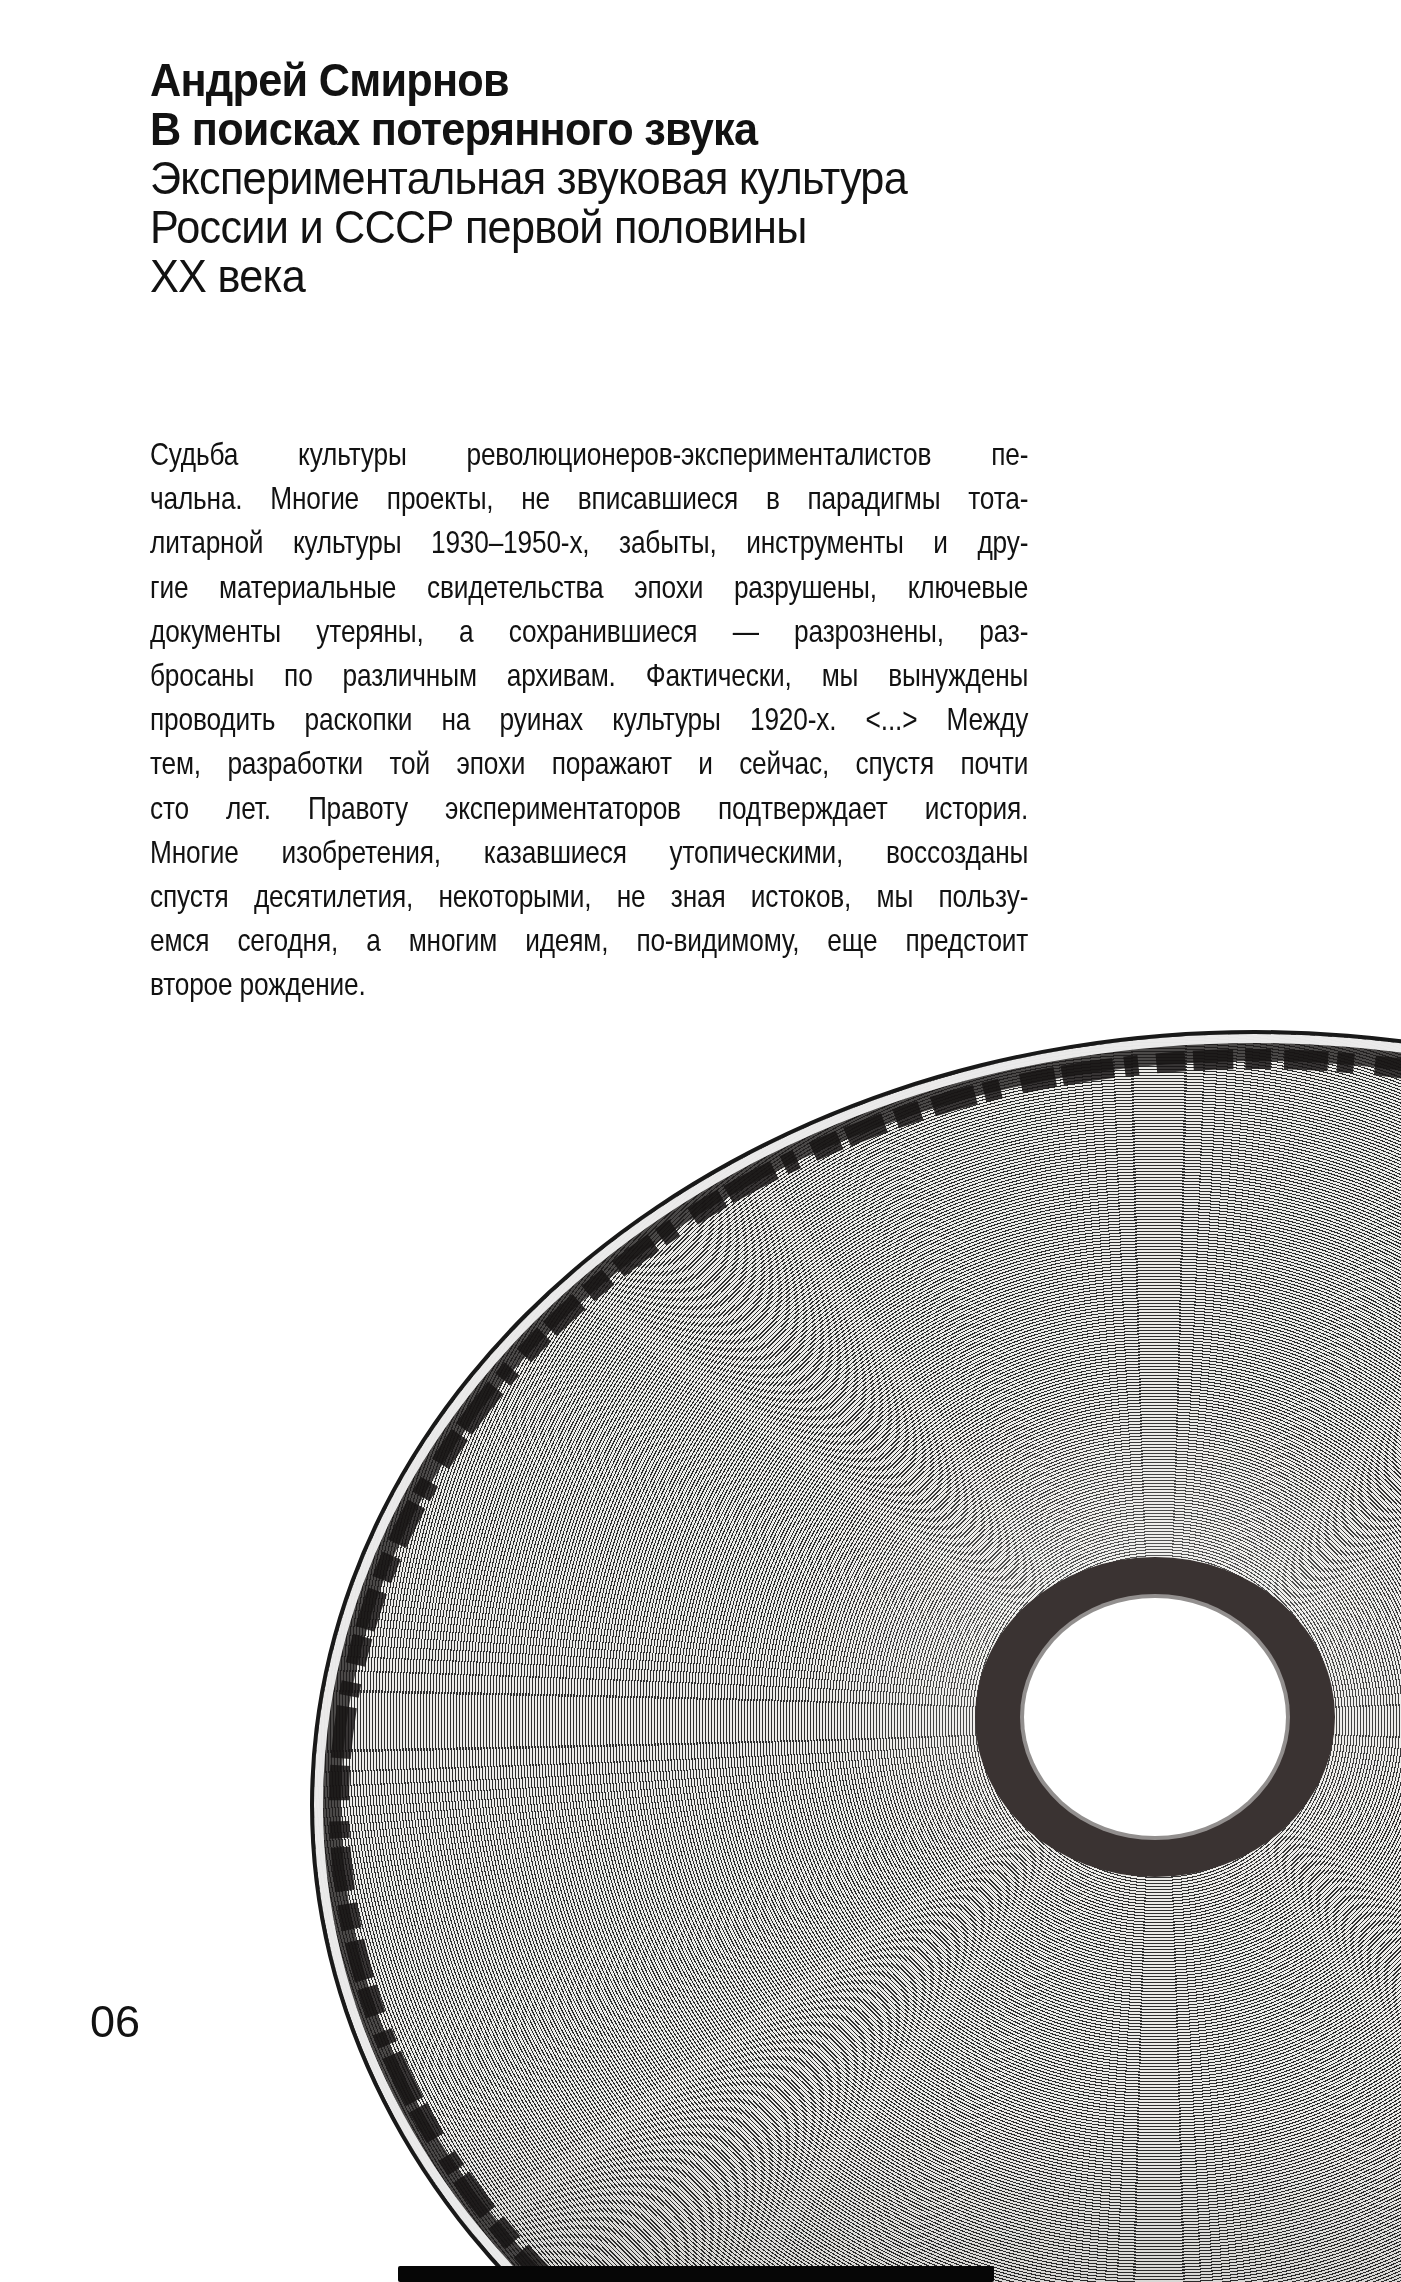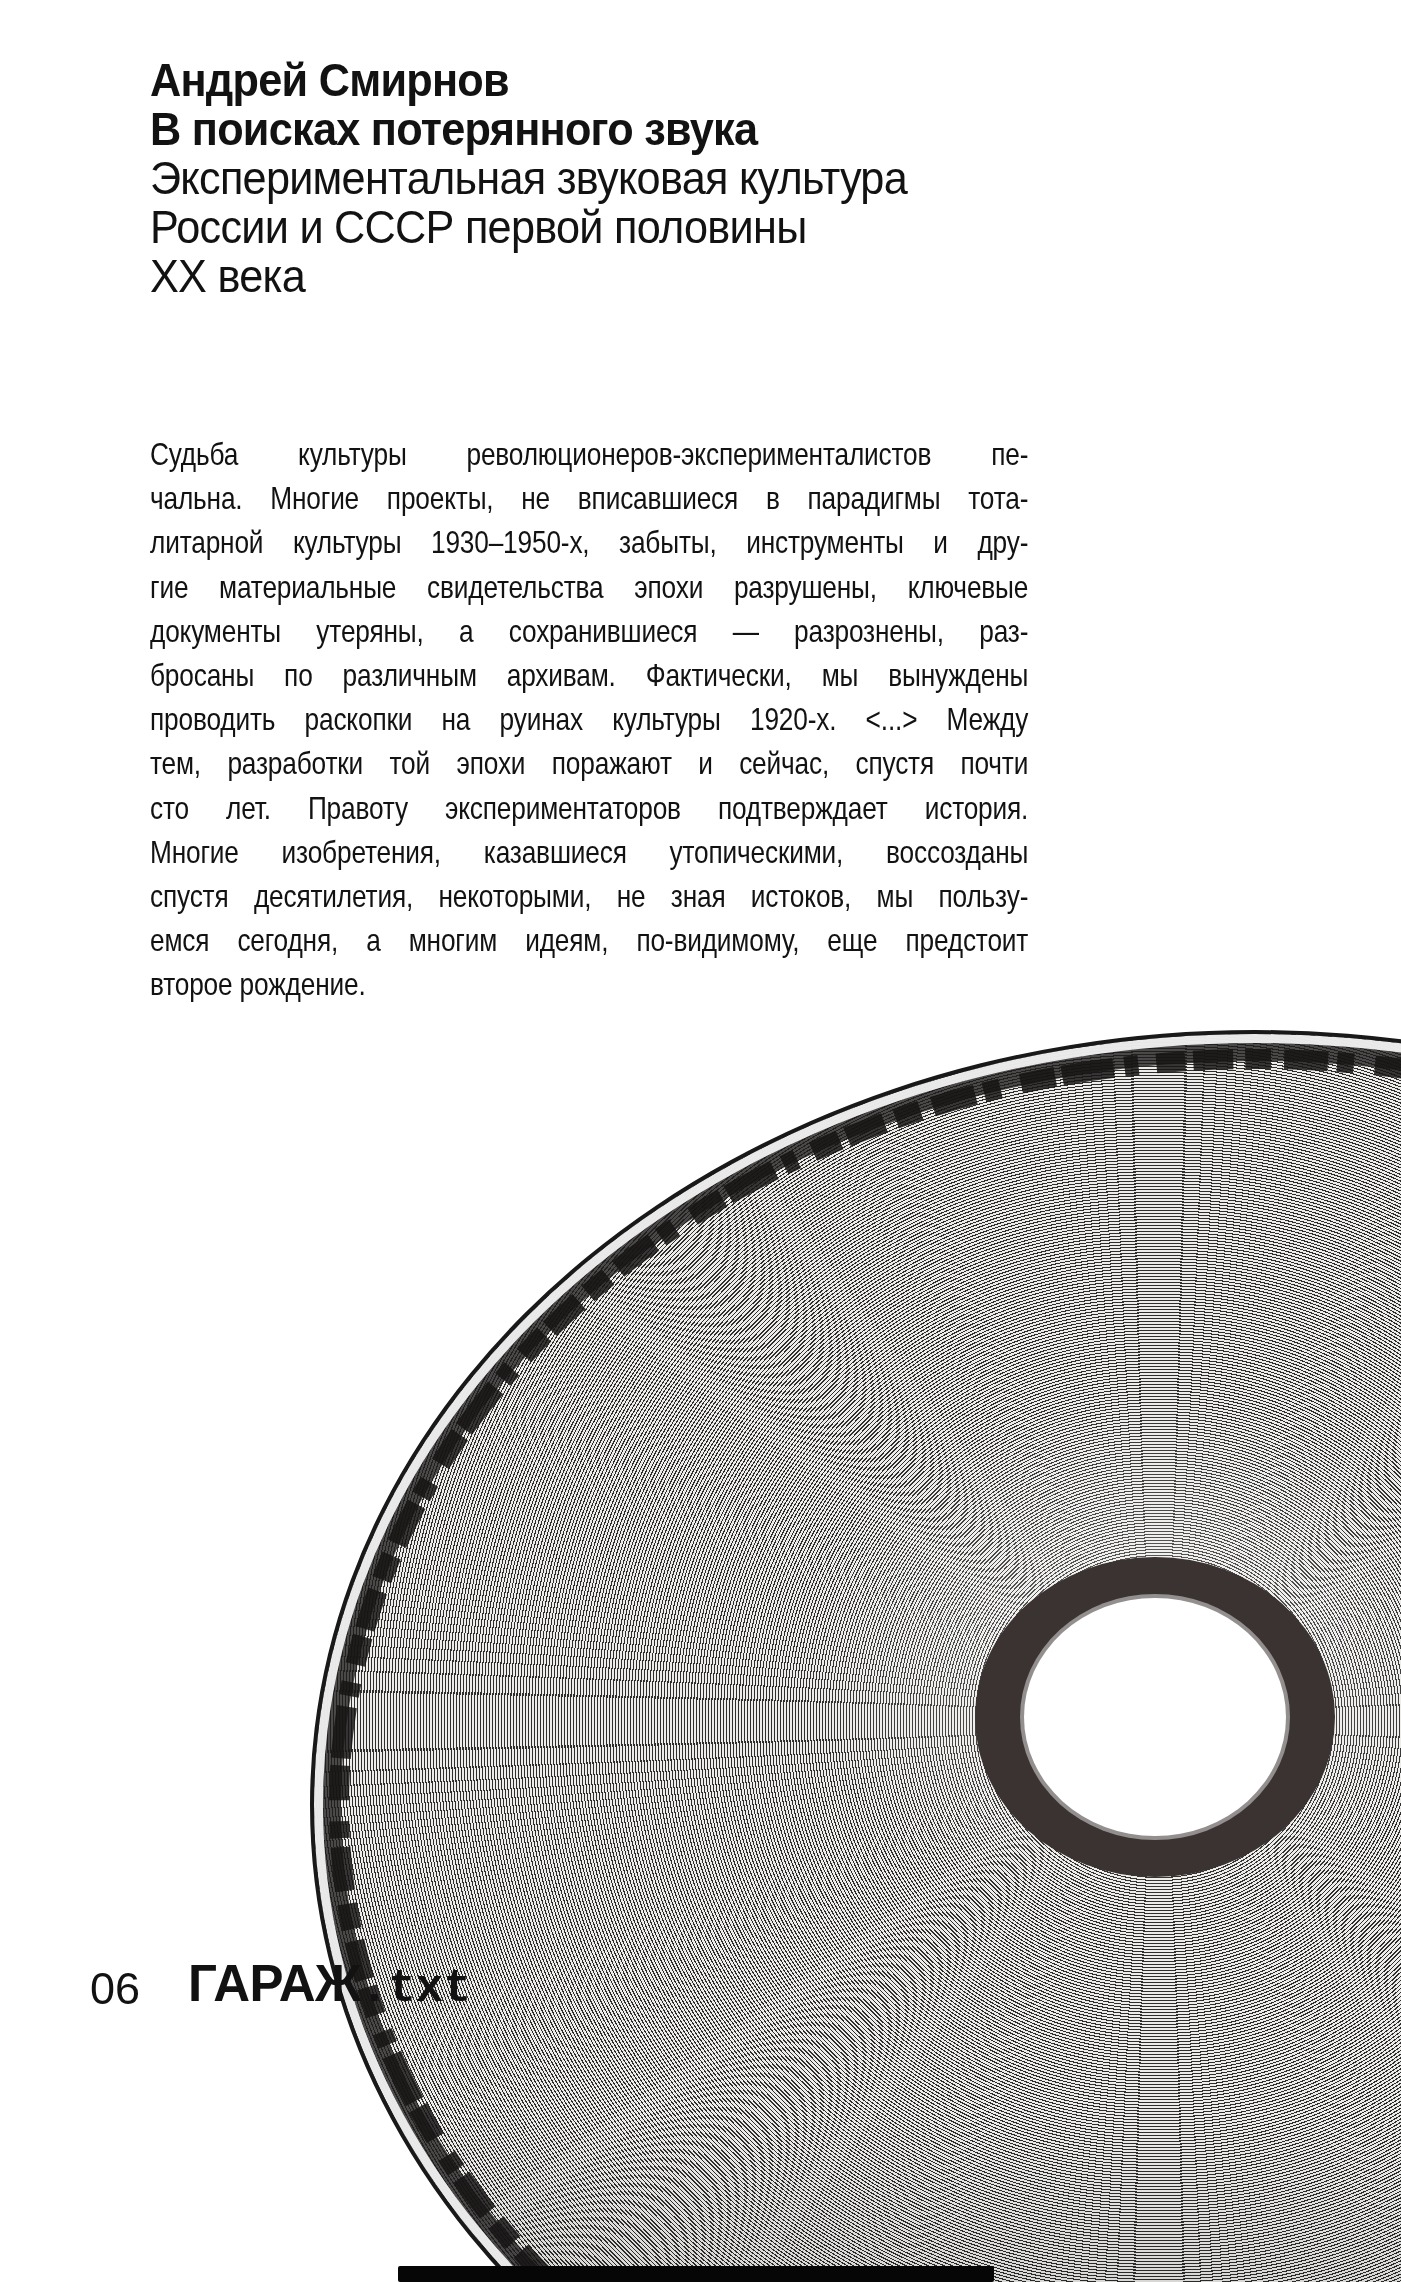--- a/index.html
+++ b/index.html
@@ -53,22 +53,22 @@
     box-shadow:0 0 0 4px rgba(255,255,255,.45);
   }
 
   .photo-edge{
     position:absolute;left:398px;top:2266px;width:596px;height:16px;
     background:#060606;z-index:2;border-radius:2px;
   }
 
   
   .footer{
-    position:absolute;left:90px;top:1954px;z-index:3;
-    display:flex;align-items:flex-end;gap:48px;
+    position:absolute;left:90px;top:1996px;z-index:3;
+    display:flex;align-items:flex-start;gap:48px;
   }
   .page-number{font-size:45px;letter-spacing:0;}
   .brand{display:flex;align-items:baseline;}
   .brand-name{font-weight:700;font-size:51px;letter-spacing:-0.5px;}
   .brand-ext{font-family:"Liberation Mono", monospace;font-weight:700;font-size:46px;}
 </style>
 </head>
 <body style="background: rgb(255, 255, 255); color: rgb(18, 18, 18);">
 
 <div class="titleblock">
@@ -99,17 +99,13 @@
   <svg width="1890" height="1550" viewBox="0 0 1890 1550">
     <ellipse cx="945" cy="775" rx="916" ry="746" fill="none" stroke="#161414" stroke-width="20" opacity="0.85" stroke-dasharray="26 13 44 9 17 21 35 7 52 11 14 18 29 8 40 12"></ellipse>
   </svg>
 </div>
 <div class="label-ring" style="background: rgb(58, 51, 50);"></div>
 <div class="center-hole"></div>
 <div class="photo-edge" style="background: rgb(6, 6, 6);"></div>
 
 <div class="footer">
   <span class="page-number">06</span>
-  <span class="brand">
-    <span class="brand-name">ГАРАЖ</span>
-    <span class="brand-ext">.txt</span>
-  </span>
 </div>
 
 </body></html>

